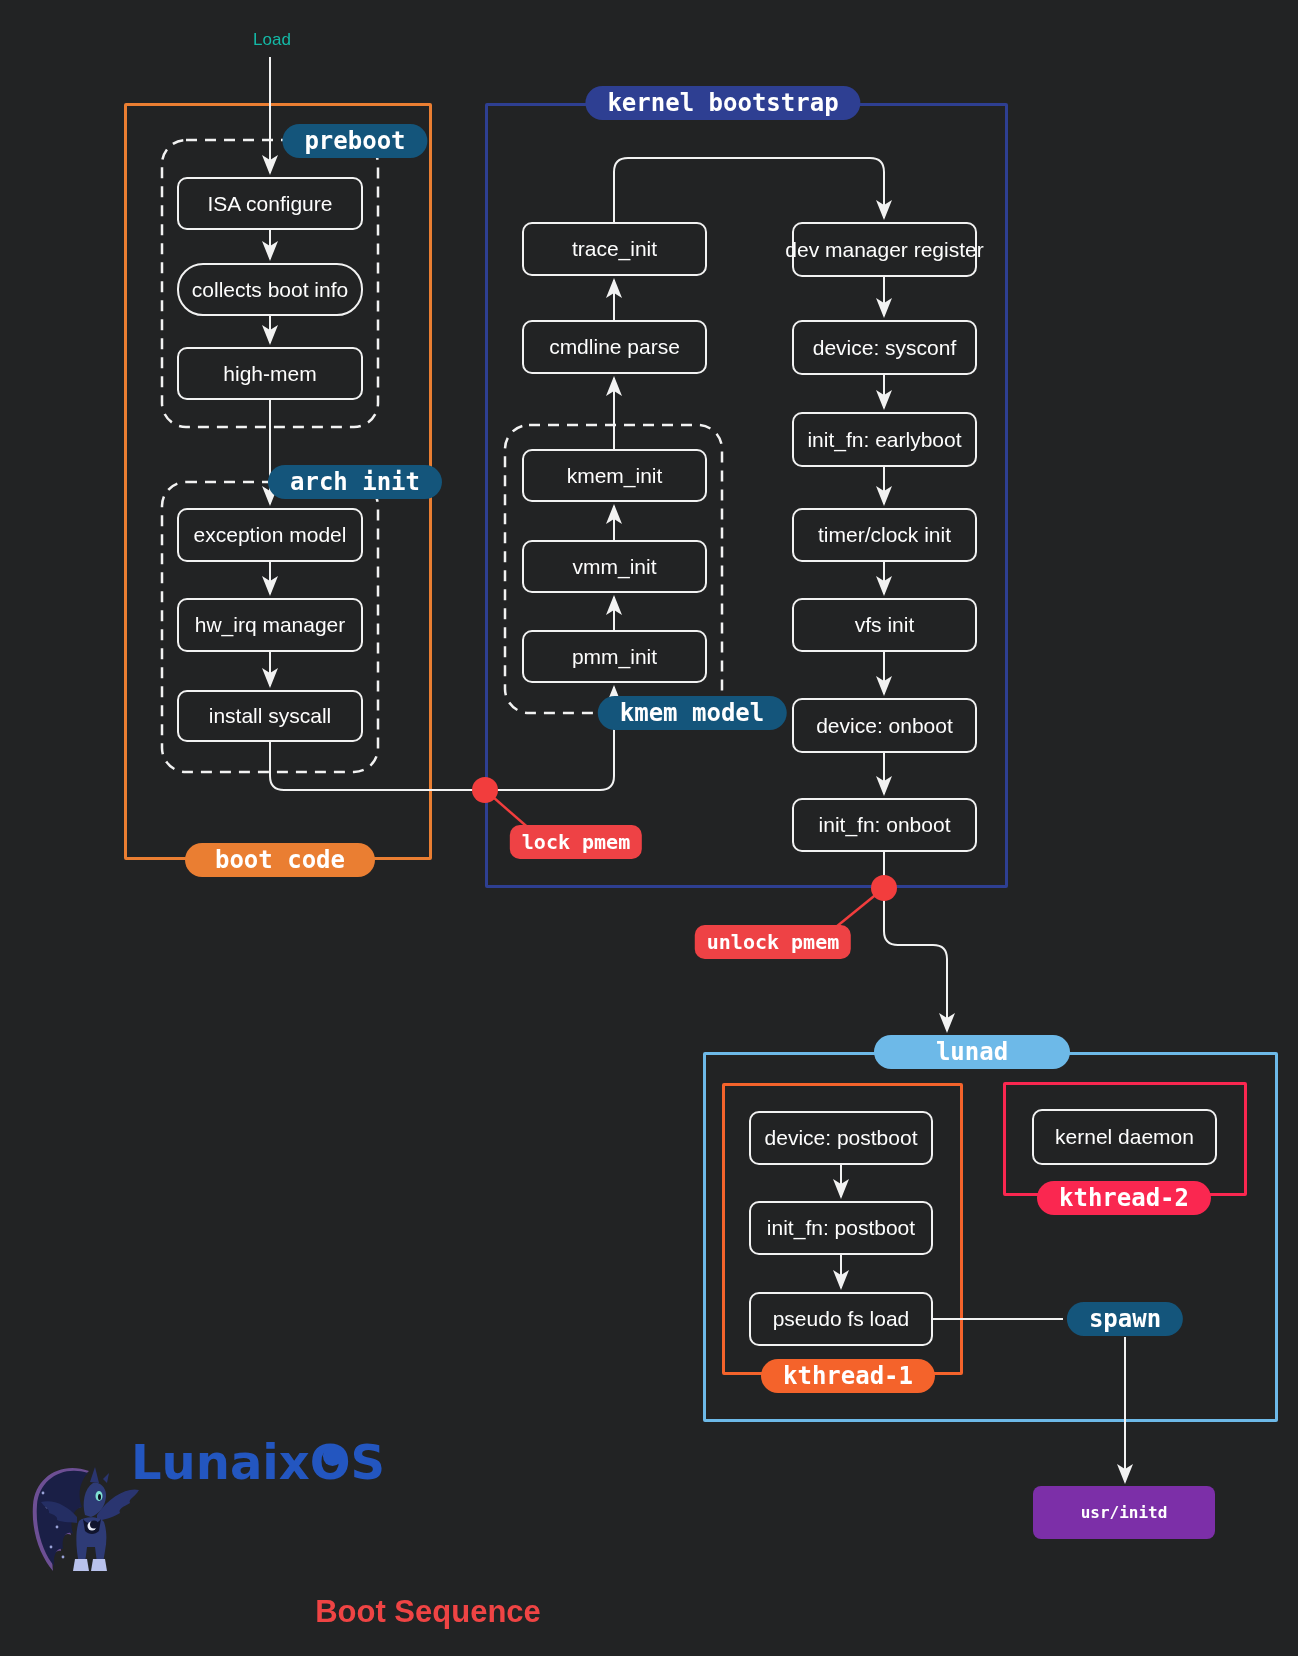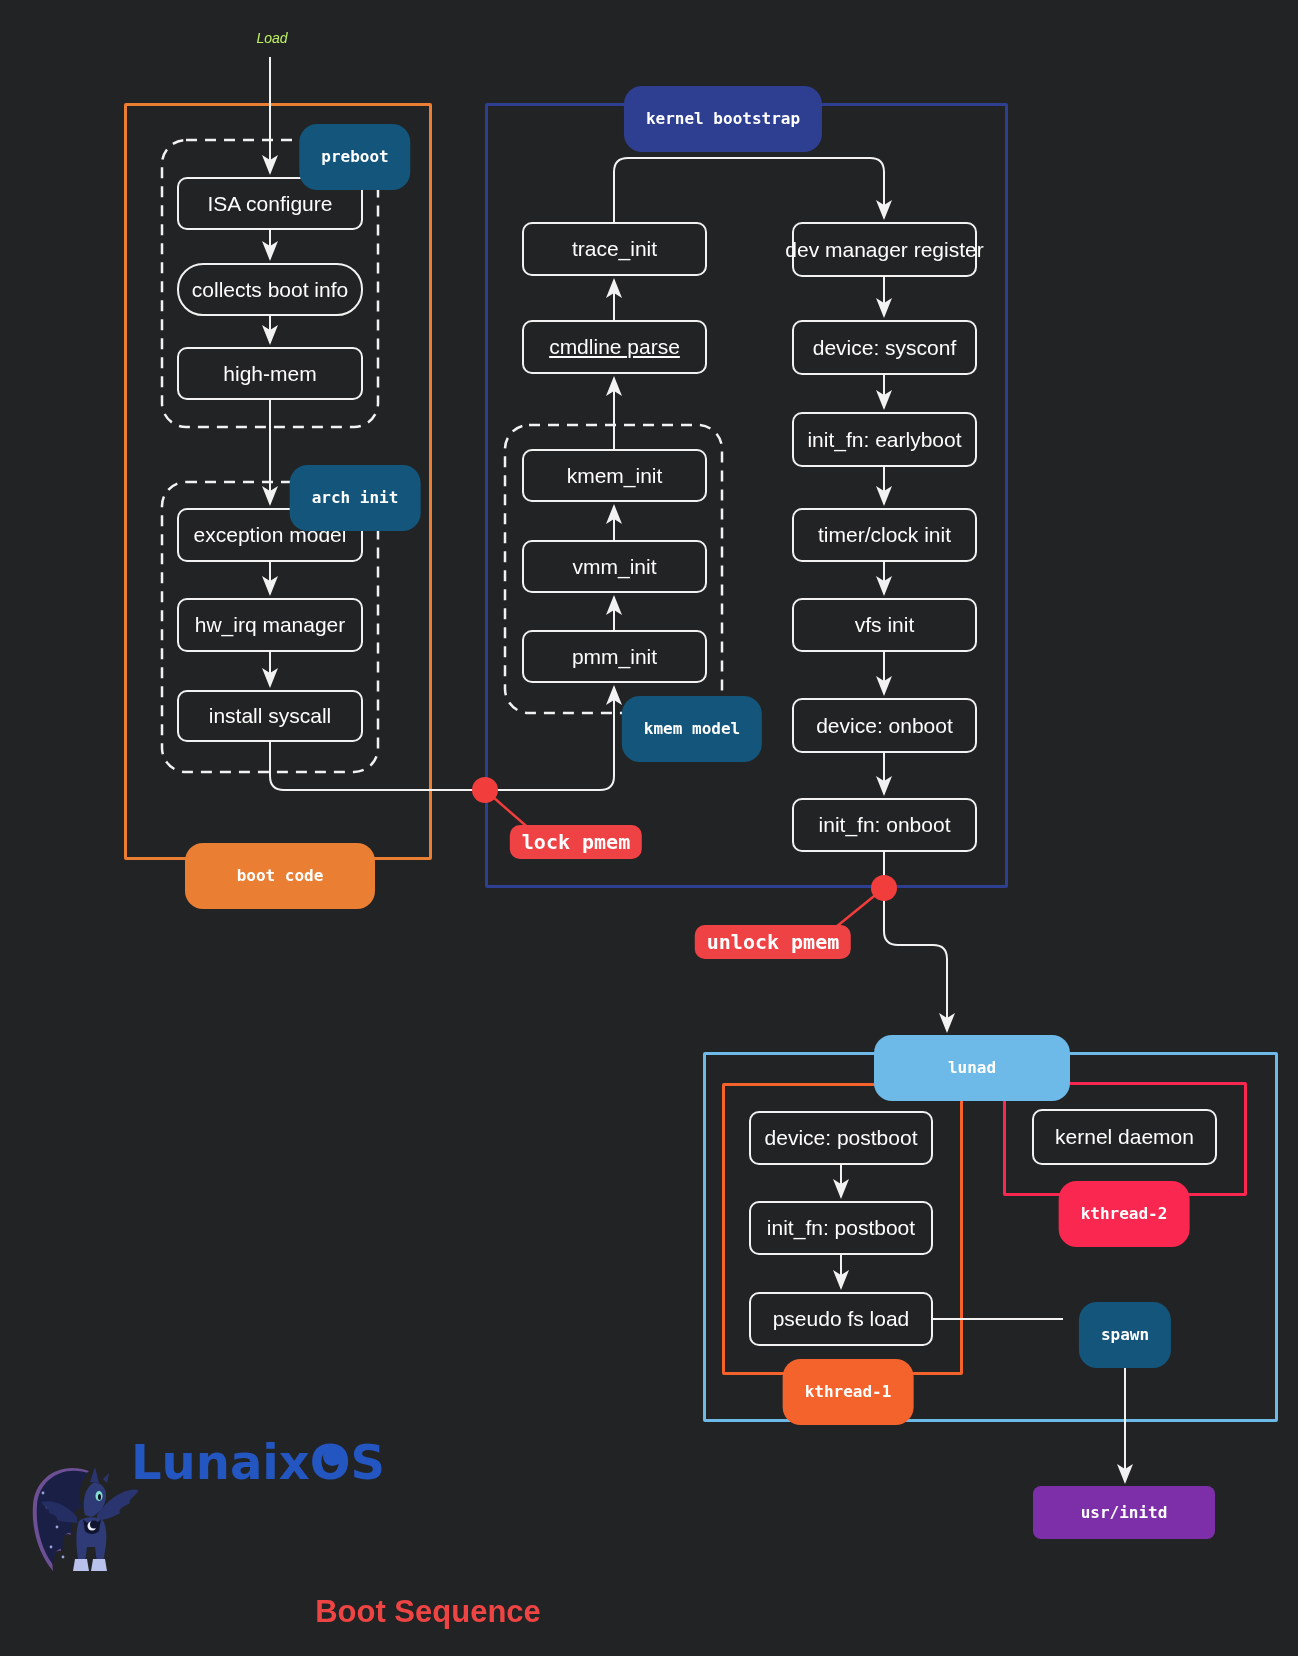--- a/index.html
+++ b/index.html
@@ -20,33 +20,33 @@
   .g-crimson{border-color:var(--crimson);}
   #wires{position:absolute;left:0;top:0;}
   .wire{stroke:var(--wire);stroke-width:2;fill:none;}
   .dashed{stroke:var(--wire);stroke-width:2.5;fill:none;stroke-dasharray:11 8;}
   .redline{stroke:var(--dot-red);stroke-width:2.5;}
   .reddot{fill:var(--dot-red);}
   .node{position:absolute;border:2px solid var(--node-border);border-radius:10px;
         display:flex;align-items:center;justify-content:center;color:#fdfdfd;
         font-size:21px;white-space:nowrap;}
   .pill{position:absolute;transform:translateX(-50%);display:inline-flex;align-items:center;
-        justify-content:center;padding:20px 22px;border-radius:18px;color:#fff;
-        font-family:"DejaVu Sans Mono",monospace;font-weight:bold;font-size:16px;
+        justify-content:center;padding:4px 22px;border-radius:18px;color:#fff;
+        font-family:"DejaVu Sans Mono",monospace;font-weight:bold;font-size:24px;
         line-height:26px;white-space:nowrap;}
   .p-teal{background:var(--teal);}
   .p-indigo{background:var(--indigo);}
   .p-orange{background:var(--orange);min-width:190px;}
   .p-orange2{background:var(--orange2);}
   .p-crimson{background:var(--crimson);}
   .p-lightblue{background:var(--lightblue);min-width:196px;}
   .redlabel{position:absolute;transform:translateX(-50%);background:var(--red);color:#fff;
         font-family:"DejaVu Sans Mono",monospace;font-weight:bold;font-size:20px;
         line-height:24px;padding:5px 12px;border-radius:10px;white-space:nowrap;}
-  .plain-label{position:absolute;transform:translateX(-50%);color:#bef264;font-size:14px;font-style:italic;}
+  .plain-label{position:absolute;transform:translateX(-50%);color:#14b8a6;font-size:17px;}
   .initd{position:absolute;left:1033px;top:1486px;width:182px;height:53px;
         background:var(--purple);border-radius:8px;display:flex;align-items:center;
         justify-content:center;color:#fff;font-family:"DejaVu Sans Mono",monospace;
         font-weight:bold;font-size:16px;}
   #logo-text{position:absolute;left:131px;top:1438px;color:var(--logo-blue);
         font-family:"DejaVu Sans",sans-serif;font-weight:bold;font-size:48px;line-height:1;}
   .logo-o{position:relative;display:inline-block;}
   .logo-o::after{content:"";position:absolute;width:0.40em;height:0.40em;
         background:var(--logo-blue);border-radius:50%;left:0.28em;top:0.175em;}
   #caption{position:absolute;left:428px;top:1594px;transform:translateX(-50%);
@@ -117,21 +117,21 @@
 
   <div class="node" style="left:177px;top:177px;width:186px;height:53px;">ISA configure</div>
   <div class="node" style="left:177px;top:263px;width:186px;height:53px;border-radius:26px;">collects boot info</div>
   <div class="node" style="left:177px;top:347px;width:186px;height:53px;">high-mem</div>
 
   <div class="node" style="left:177px;top:508px;width:186px;height:54px;">exception model</div>
   <div class="node" style="left:177px;top:598px;width:186px;height:54px;">hw_irq manager</div>
   <div class="node" style="left:177px;top:690px;width:186px;height:52px;">install syscall</div>
 
   <div class="node" style="left:522px;top:222px;width:185px;height:54px;">trace_init</div>
-  <div class="node" style="left:522px;top:320px;width:185px;height:54px;text-decoration:underline;">cmdline parse</div>
+  <div class="node" style="left:522px;top:320px;width:185px;height:54px;">cmdline parse</div>
   <div class="node" style="left:522px;top:449px;width:185px;height:53px;">kmem_init</div>
   <div class="node" style="left:522px;top:540px;width:185px;height:53px;">vmm_init</div>
   <div class="node" style="left:522px;top:630px;width:185px;height:53px;">pmm_init</div>
 
   <div class="node" style="left:792px;top:222px;width:185px;height:55px;">dev manager register</div>
   <div class="node" style="left:792px;top:320px;width:185px;height:55px;">device: sysconf</div>
   <div class="node" style="left:792px;top:412px;width:185px;height:55px;">init_fn: earlyboot</div>
   <div class="node" style="left:792px;top:508px;width:185px;height:54px;">timer/clock init</div>
   <div class="node" style="left:792px;top:598px;width:185px;height:54px;">vfs init</div>
   <div class="node" style="left:792px;top:698px;width:185px;height:55px;">device: onboot</div>

